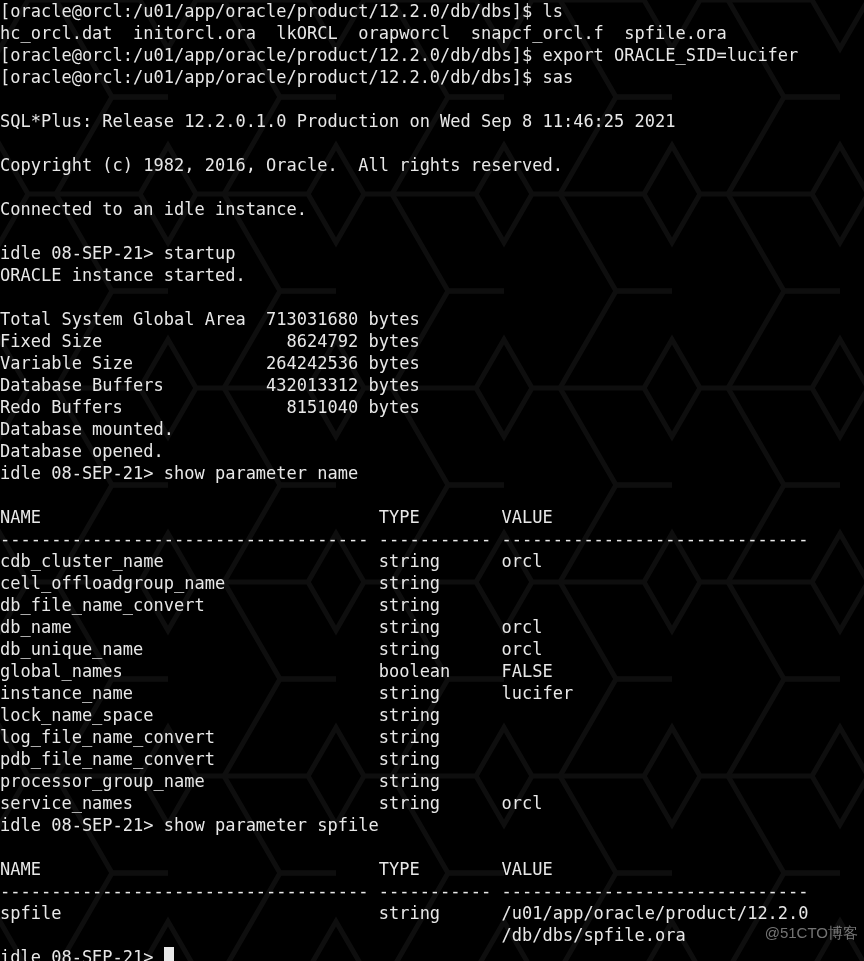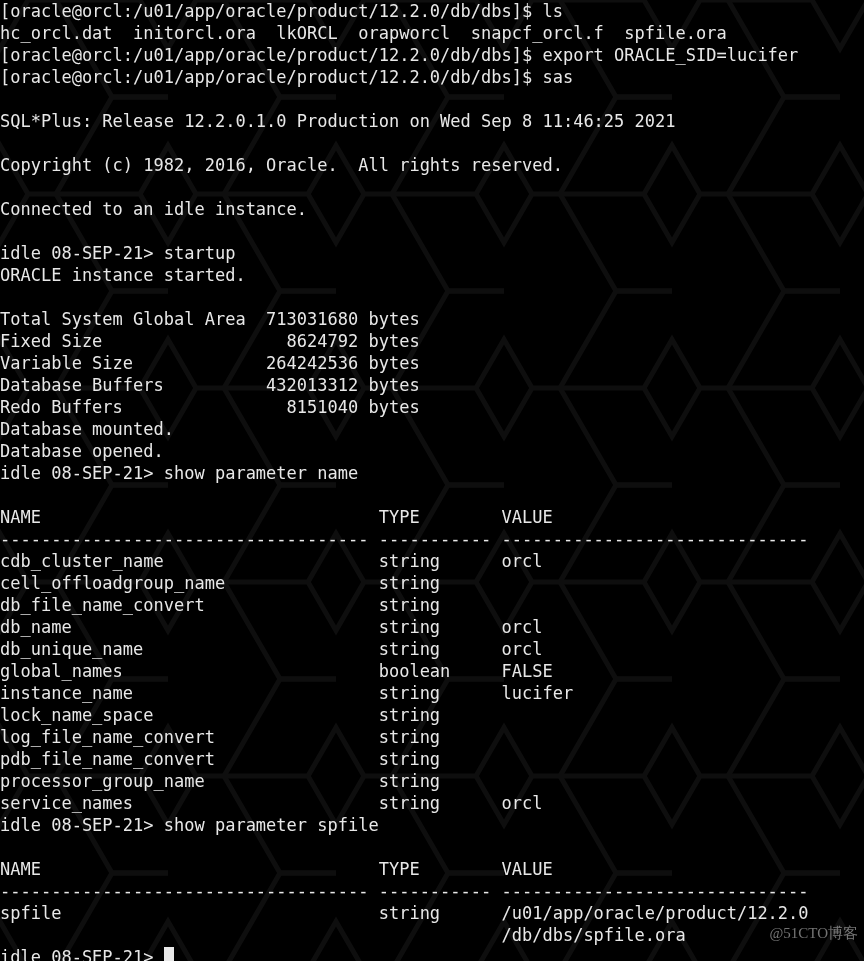--- a/index.html
+++ b/index.html
@@ -26,21 +26,21 @@
     color: #e8e8e8;
     white-space: pre;
     padding: 0;
   }
   .watermark {
     position: absolute;
     right: 6px;
     bottom: 18px;
     z-index: 2;
     color: rgba(210,210,210,0.55);
-    font-family: Liberation Serif, serif;
+    font-family: Liberation Sans, sans-serif;
     font-size: 15px;
     pointer-events: none;
   }
   .cursor {
     display: inline-block;
     width: 10px;
     height: 18px;
     background: #e8e8e8;
     vertical-align: -2px;
   }

